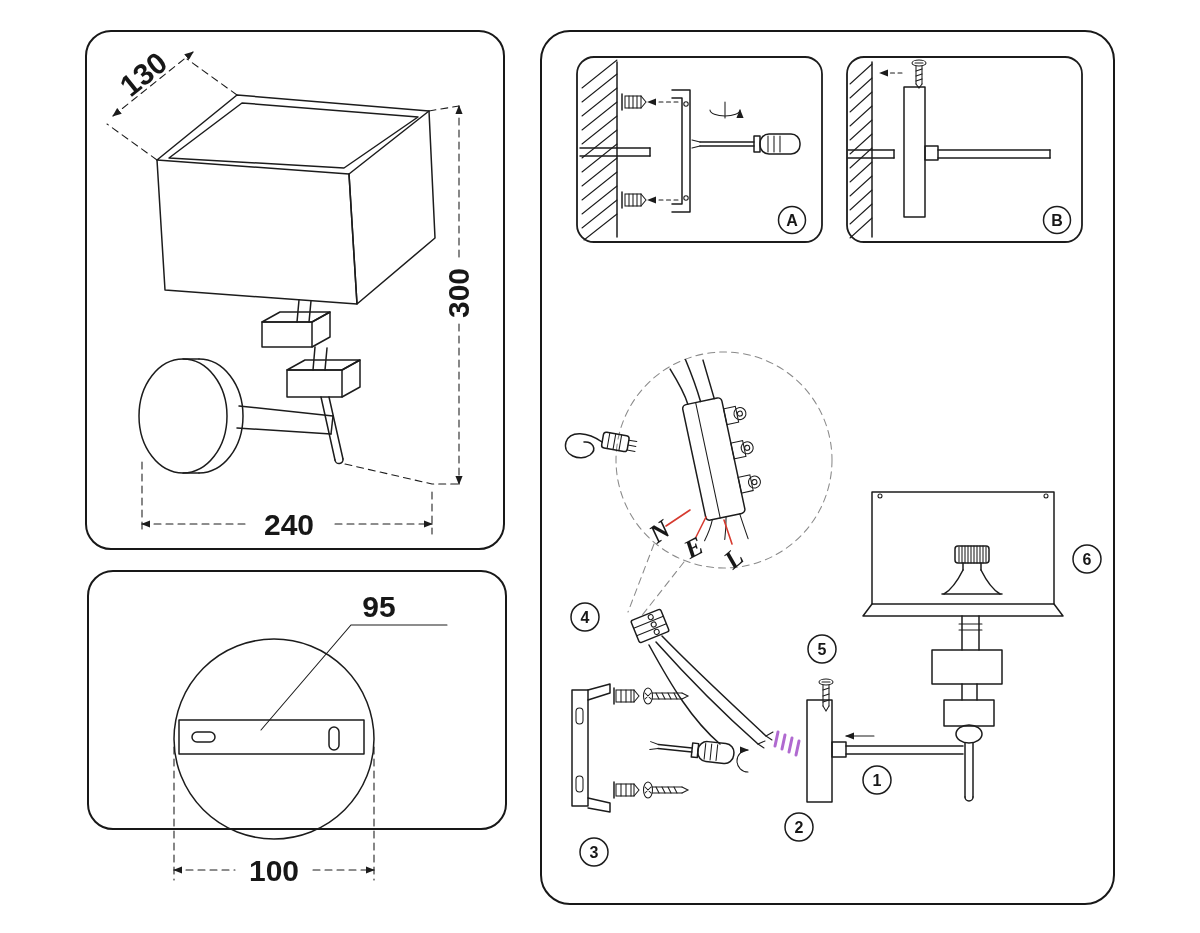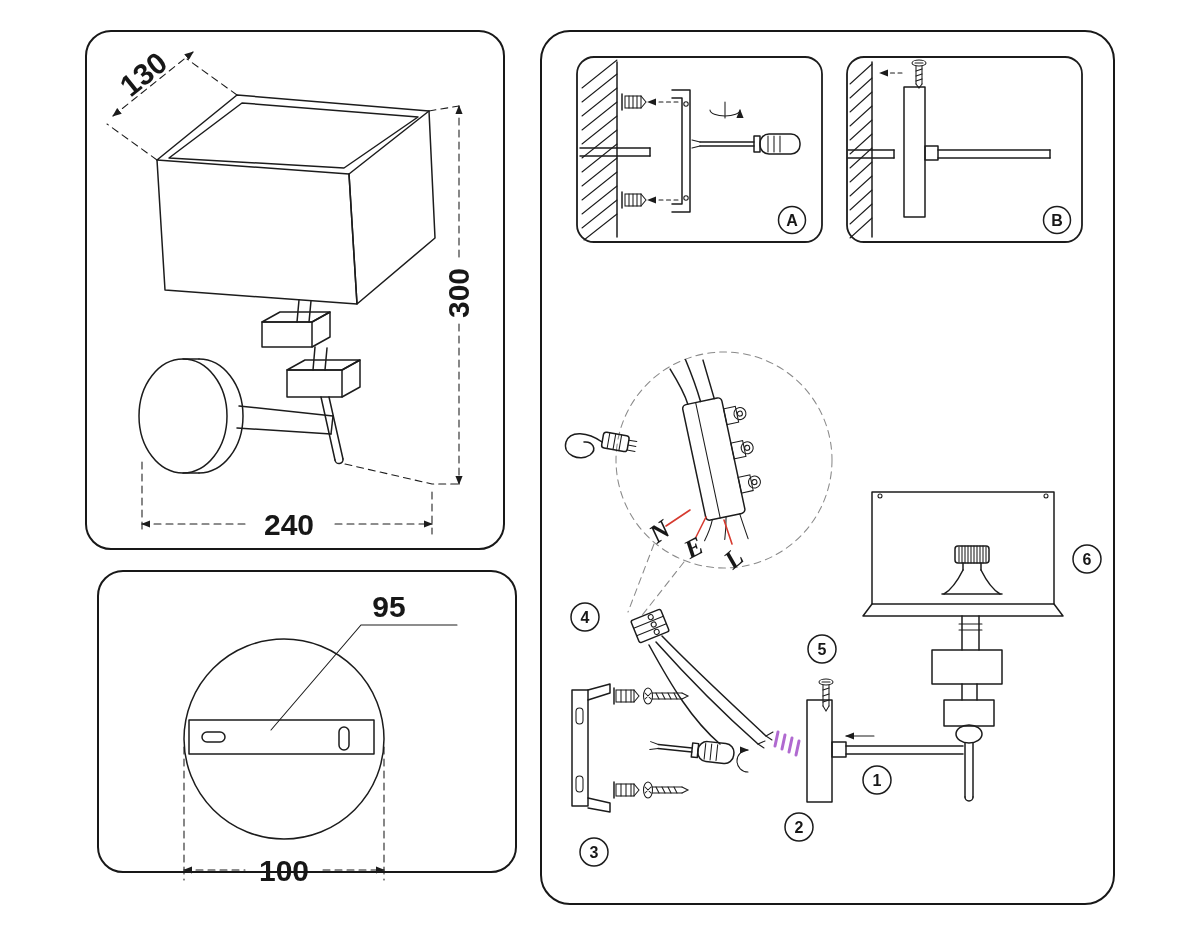--- a/index.html
+++ b/index.html
@@ -6,21 +6,21 @@
   html,body { background:#ffffff; }
   body {
     width:1200px; height:933px; position:relative;
     font-family:"Liberation Sans", sans-serif;
   }
   .panel {
     position:absolute; background:#fff;
     border:2.5px solid #181818; border-radius:26px;
   }
   #panel-front   { left:85px;  top:30px;  width:420px; height:520px; }
-  #panel-plate   { left:97px;  top:570px; width:420px; height:303px; }
+  #panel-plate   { left:87px;  top:570px; width:420px; height:260px; }
   #panel-install { left:540px; top:30px;  width:575px; height:875px; border-radius:30px; }
   svg { display:block; }
 
   .s  { stroke:#1c1c1c; fill:none; stroke-width:1.5; stroke-linecap:round; stroke-linejoin:round; }
   .t  { stroke:#1c1c1c; fill:none; stroke-width:1.05; stroke-linecap:round; }
   .b  { stroke:#1c1c1c; fill:none; stroke-width:1.8; stroke-linejoin:round; }
   .d  { stroke-dasharray:7 5; }
   .d2 { stroke-dasharray:4 3.5; }
   .gray { stroke:#8a8a8a; }
   .wf { fill:#ffffff; }

